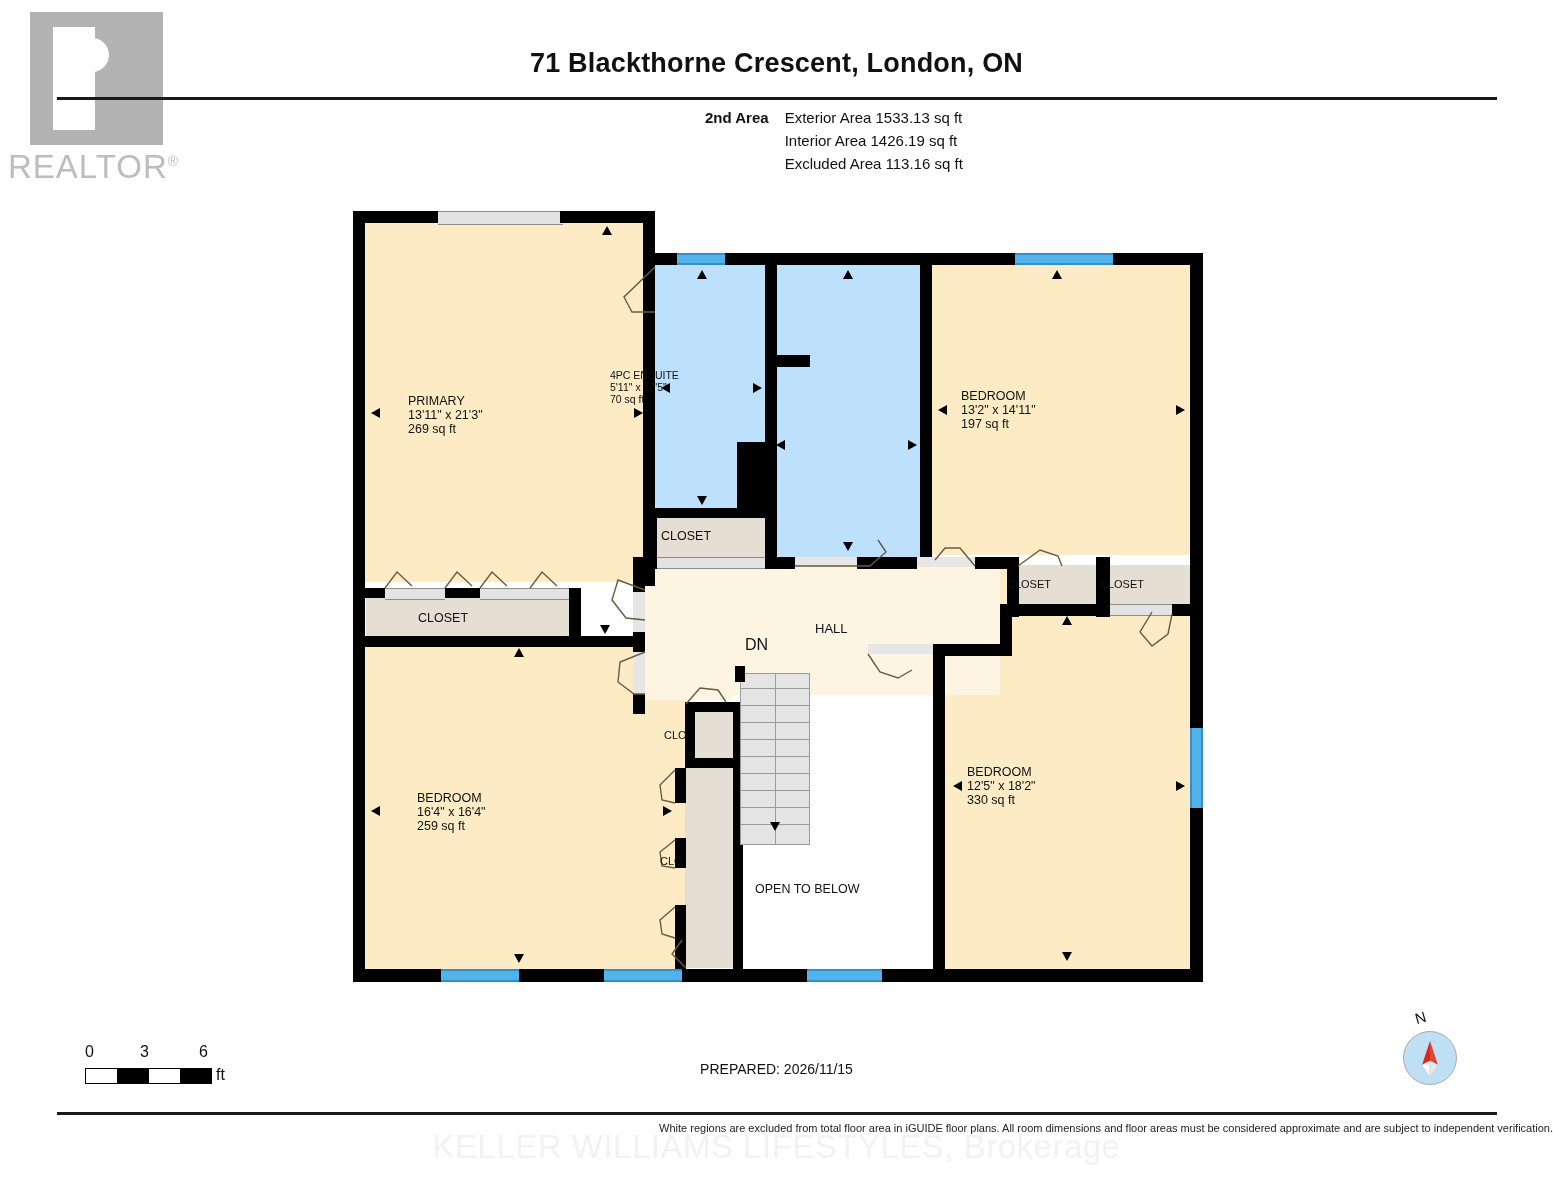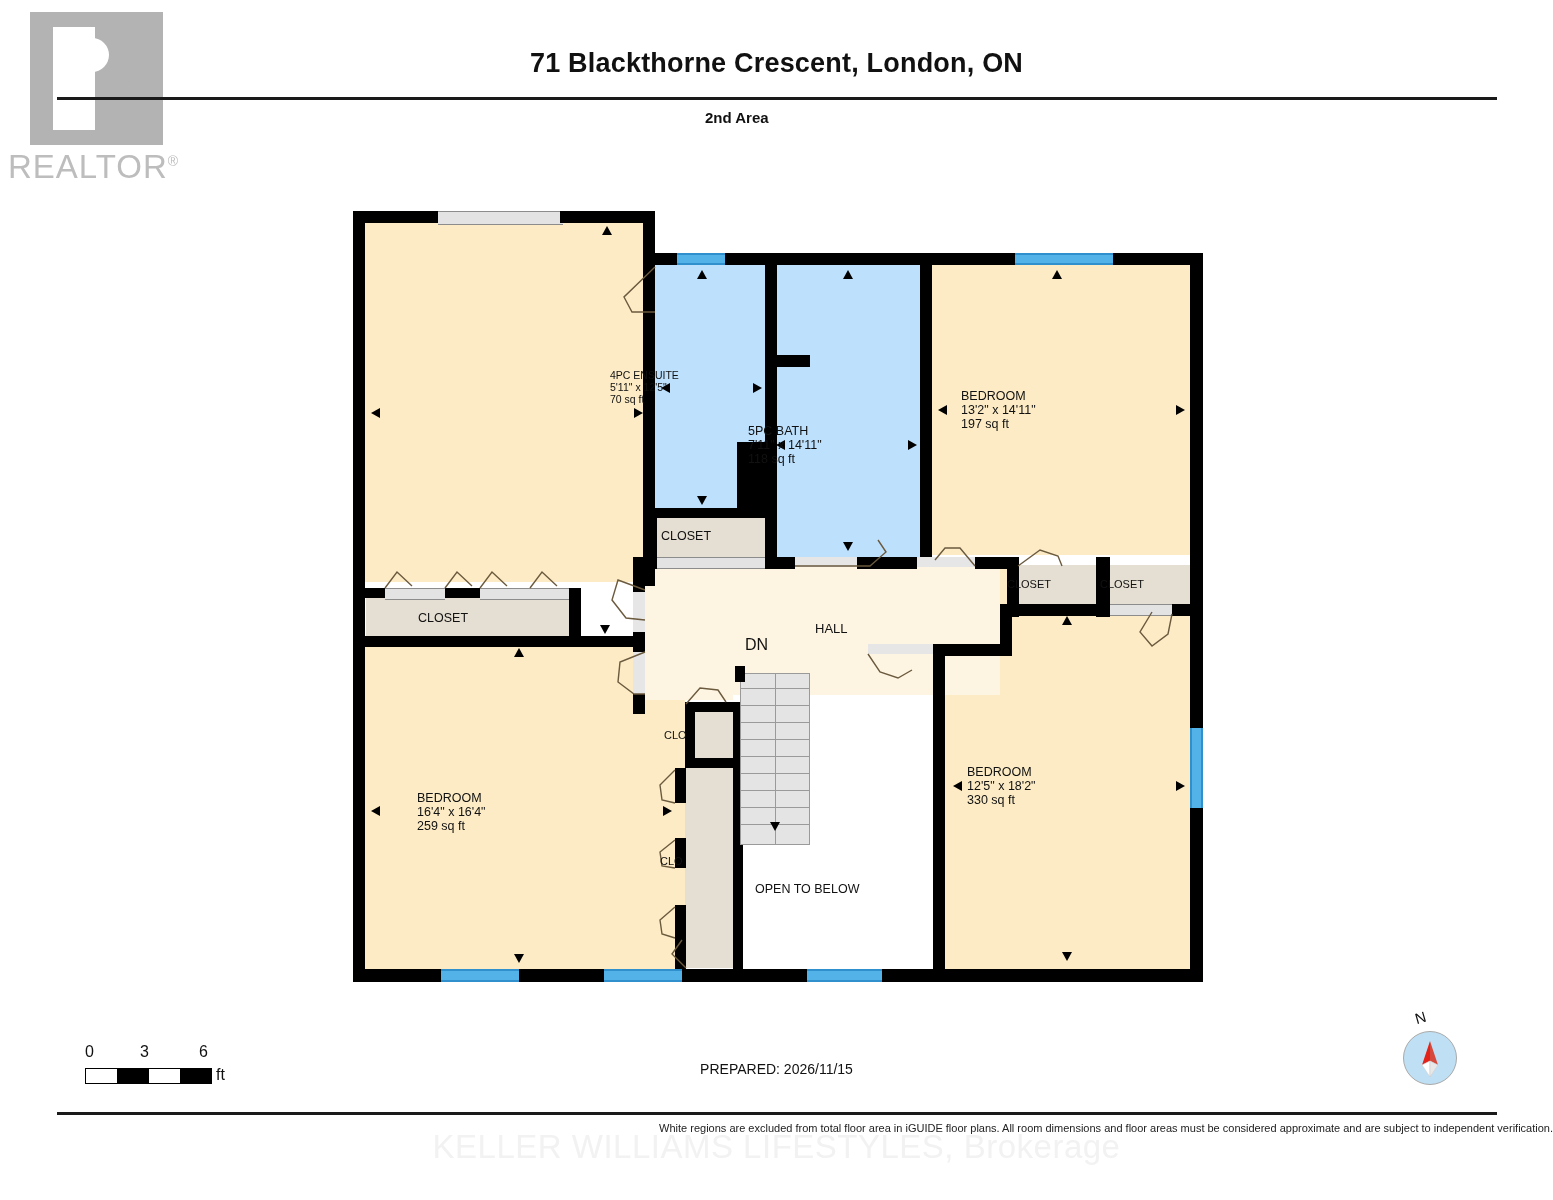--- a/index.html
+++ b/index.html
@@ -84,20 +84,25 @@
   <div class="bowl"></div>
   <div class="leg2"></div>
   <div class="word"><span>REALTOR</span><sup>®</sup></div>
 </div>
 
 <div id="title">71 Blackthorne Crescent, London, ON</div>
 <div id="rule"></div>
 
 <div id="areas">
   <div class="flabel">2nd Area</div>
+  <div class="lines">
+    <div>Exterior Area 1533.13 sq ft</div>
+    <div>Interior Area 1426.19 sq ft</div>
+    <div>Excluded Area 113.16 sq ft</div>
+  </div>
 </div>
 
 <div id="plan">
 
   <div class="rm cream" style="left:363px;top:222px;width:290px;height:360px;"></div>
   <div class="rm cream" style="left:363px;top:646px;width:322px;height:325px;"></div>
   <div class="rm blue" style="left:655px;top:265px;width:110px;height:245px;"></div>
   <div class="rm blue" style="left:770px;top:265px;width:155px;height:300px;"></div>
   <div class="rm cream" style="left:932px;top:265px;width:258px;height:290px;"></div>
   <div class="rm cream" style="left:945px;top:600px;width:245px;height:371px;"></div>
@@ -244,32 +249,32 @@
   <div class="arrowD" style="left:843px;top:542px;"></div>
   <div class="arrowL" style="left:938px;top:405px;"></div>
   <div class="arrowR" style="left:1176px;top:405px;"></div>
   <div class="arrowU" style="left:1052px;top:270px;"></div>
   <div class="arrowU" style="left:1062px;top:616px;"></div>
   <div class="arrowL" style="left:953px;top:781px;"></div>
   <div class="arrowR" style="left:1176px;top:781px;"></div>
   <div class="arrowD" style="left:1062px;top:952px;"></div>
   <div class="arrowD" style="left:600px;top:625px;"></div>
 
+  <div class="lbl" style="left:408px;top:394px;width:200px;">
+    <div class="nm">PRIMARY</div>
+    <div>13'11" x 21'3"</div>
+    <div>269 sq ft</div>
+  </div>
 
   <div class="lbl" style="left:610px;top:369px;width:200px;font-size:10.5px;line-height:12px;">
     <div>4PC ENSUITE</div>
     <div>5'11" x 12'5"</div>
     <div>70 sq ft</div>
   </div>
 
-  <div class="lbl" style="left:748px;top:424px;width:200px;">
-    <div>5PC BATH</div>
-    <div>7'11" x 14'11"</div>
-    <div>118 sq ft</div>
-  </div>
 
   <div class="lbl" style="left:961px;top:389px;width:200px;">
     <div>BEDROOM</div>
     <div>13'2" x 14'11"</div>
     <div>197 sq ft</div>
   </div>
 
   <div class="lbl" style="left:417px;top:791px;width:200px;">
     <div>BEDROOM</div>
     <div>16'4" x 16'4"</div>

